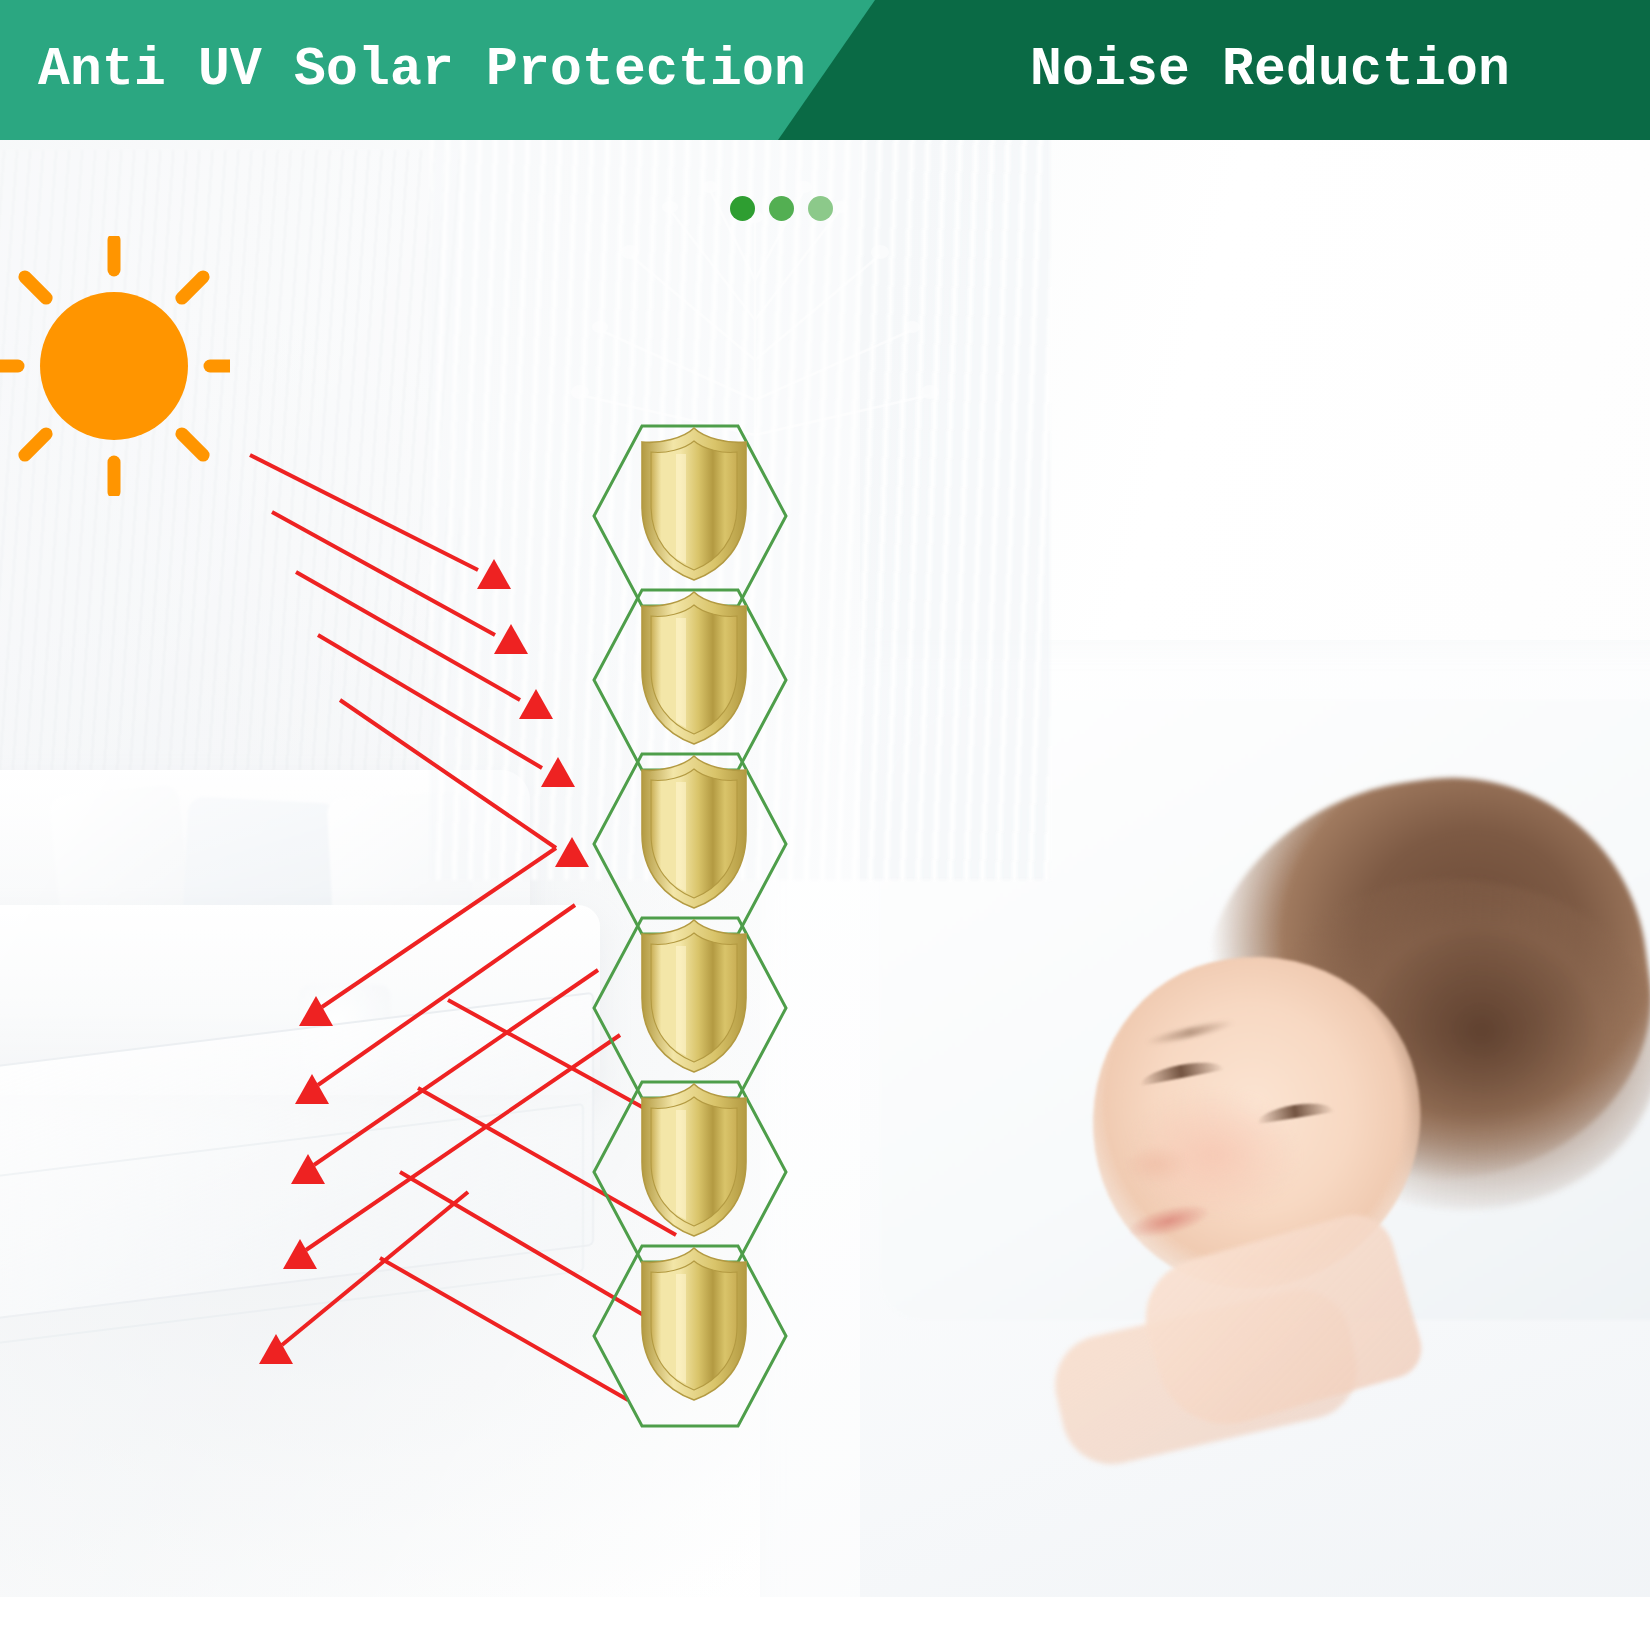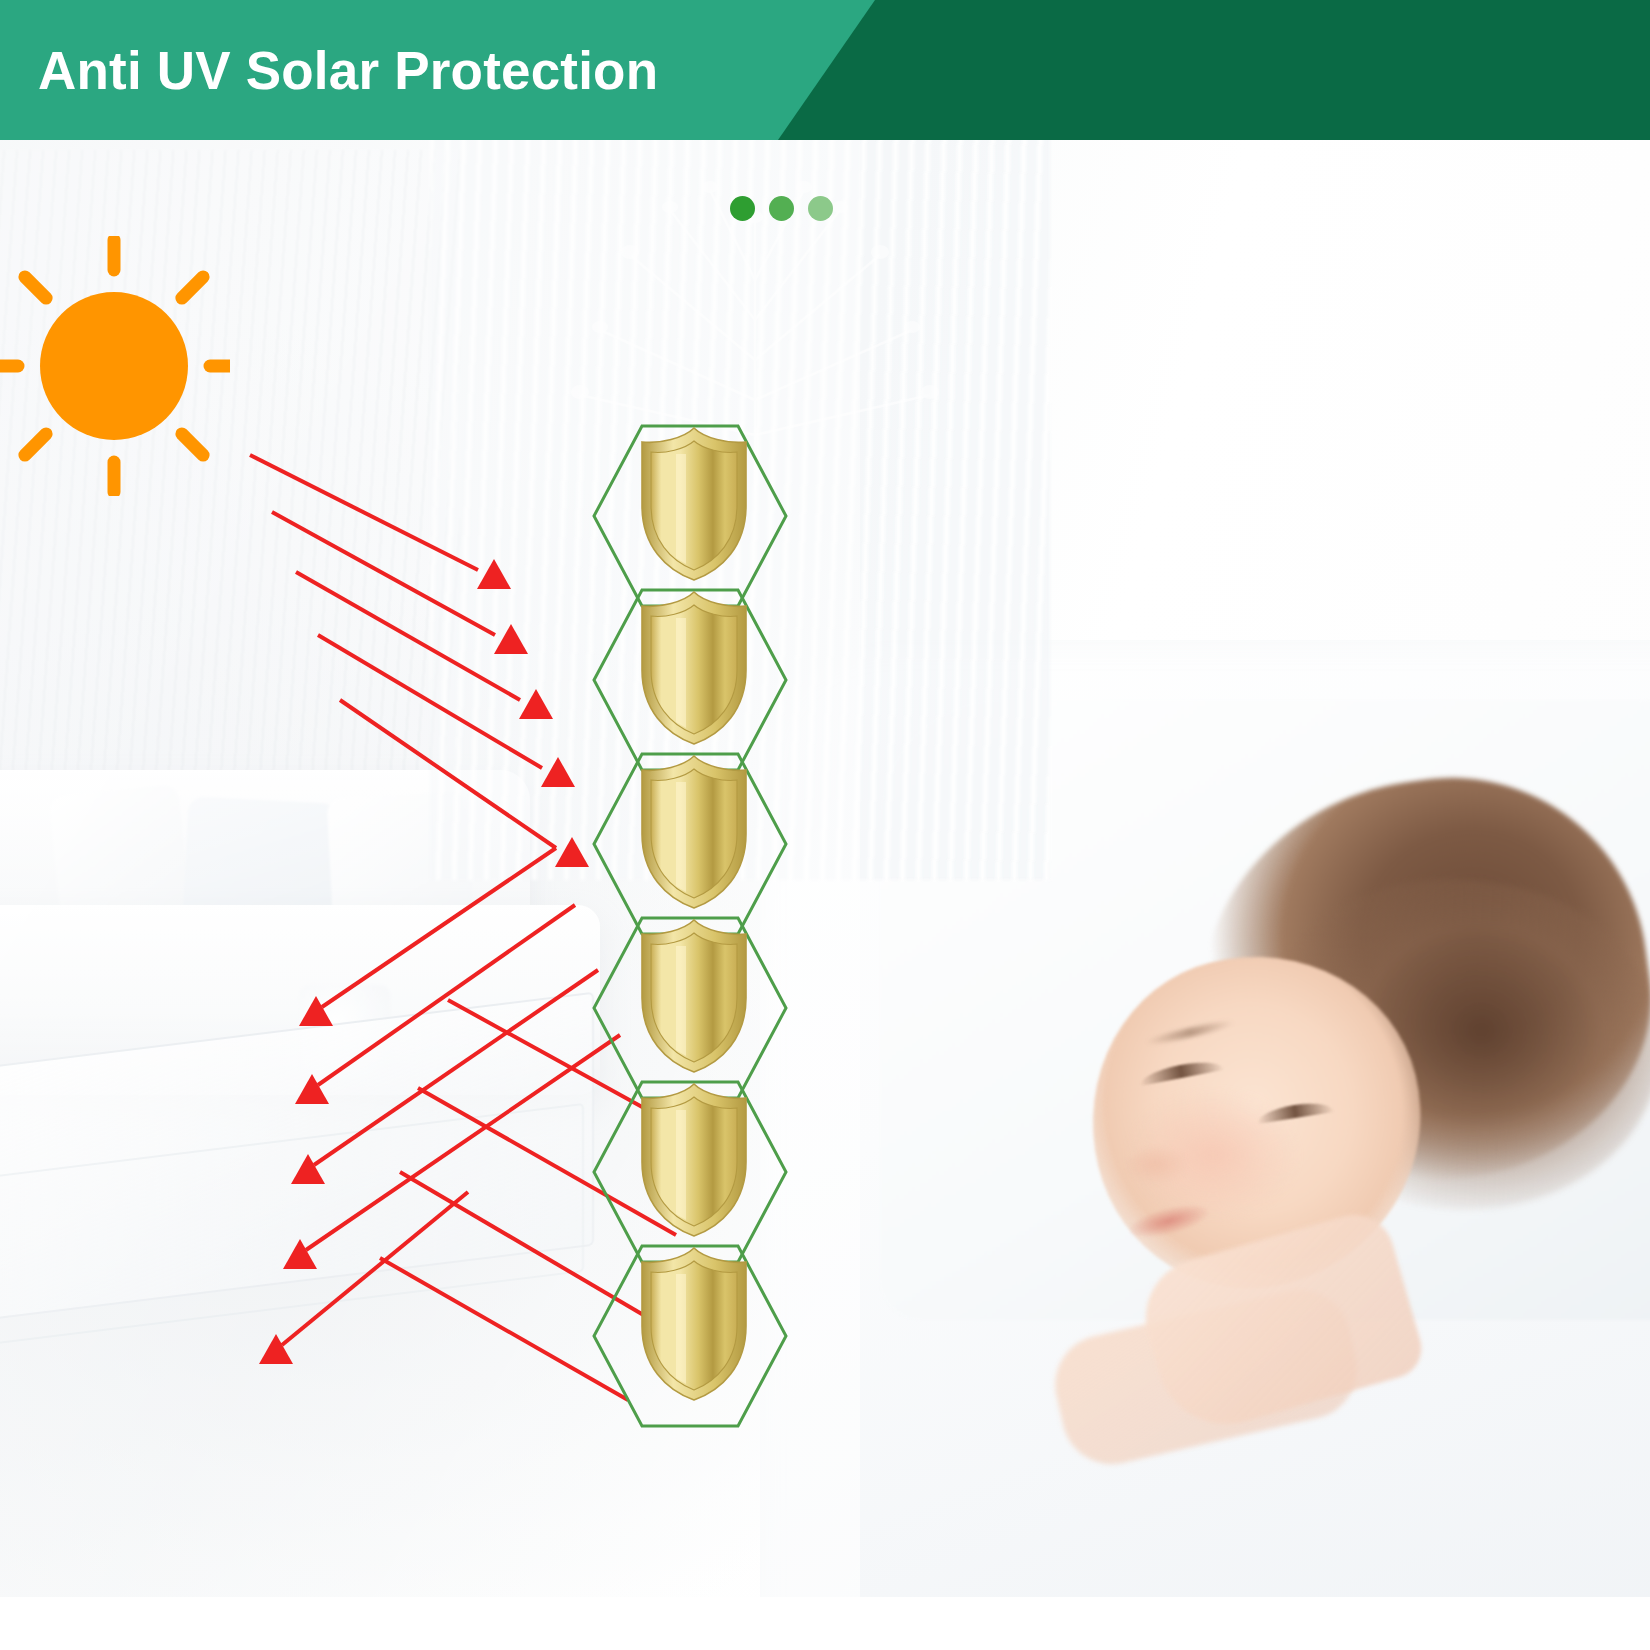--- a/index.html
+++ b/index.html
@@ -5,21 +5,21 @@
   html, body {
     margin: 0;
     padding: 0;
     background: #ffffff;
   }
   #stage {
     position: relative;
     width: 1650px;
     height: 1597px;
     overflow: hidden;
-    font-family: Liberation Sans, sans-serif;
+    font-family: Liberation Mono, monospace;
     background: #ffffff;
   }
 
   
   .photo-layer {
     position: absolute;
     inset: 0;
     overflow: hidden;
   }
   
@@ -360,20 +360,21 @@
       </g>
     </svg>
 
     <div class="haze"></div>
   </div>
 
   <div class="banner">
     <div class="banner-left" style="background: rgb(43, 167, 129);"></div>
     <div class="banner-right" style="background: rgb(10, 106, 69);"></div>
     <div class="banner-label l" style="color: rgb(255, 255, 255);">Anti UV Solar Protection</div>
+    <div class="banner-label r" style="color: rgb(255, 255, 255);">Noise Reduction</div>
   </div>
 
   <div class="dots">
     <div class="dot" style="background: rgb(46, 158, 49);"></div>
     <div class="dot" style="background: rgb(83, 175, 82);"></div>
     <div class="dot" style="background: rgb(140, 201, 138);"></div>
   </div>
 
   <svg class="sun" viewBox="0 0 230 260">
     <g id="sun-group">

